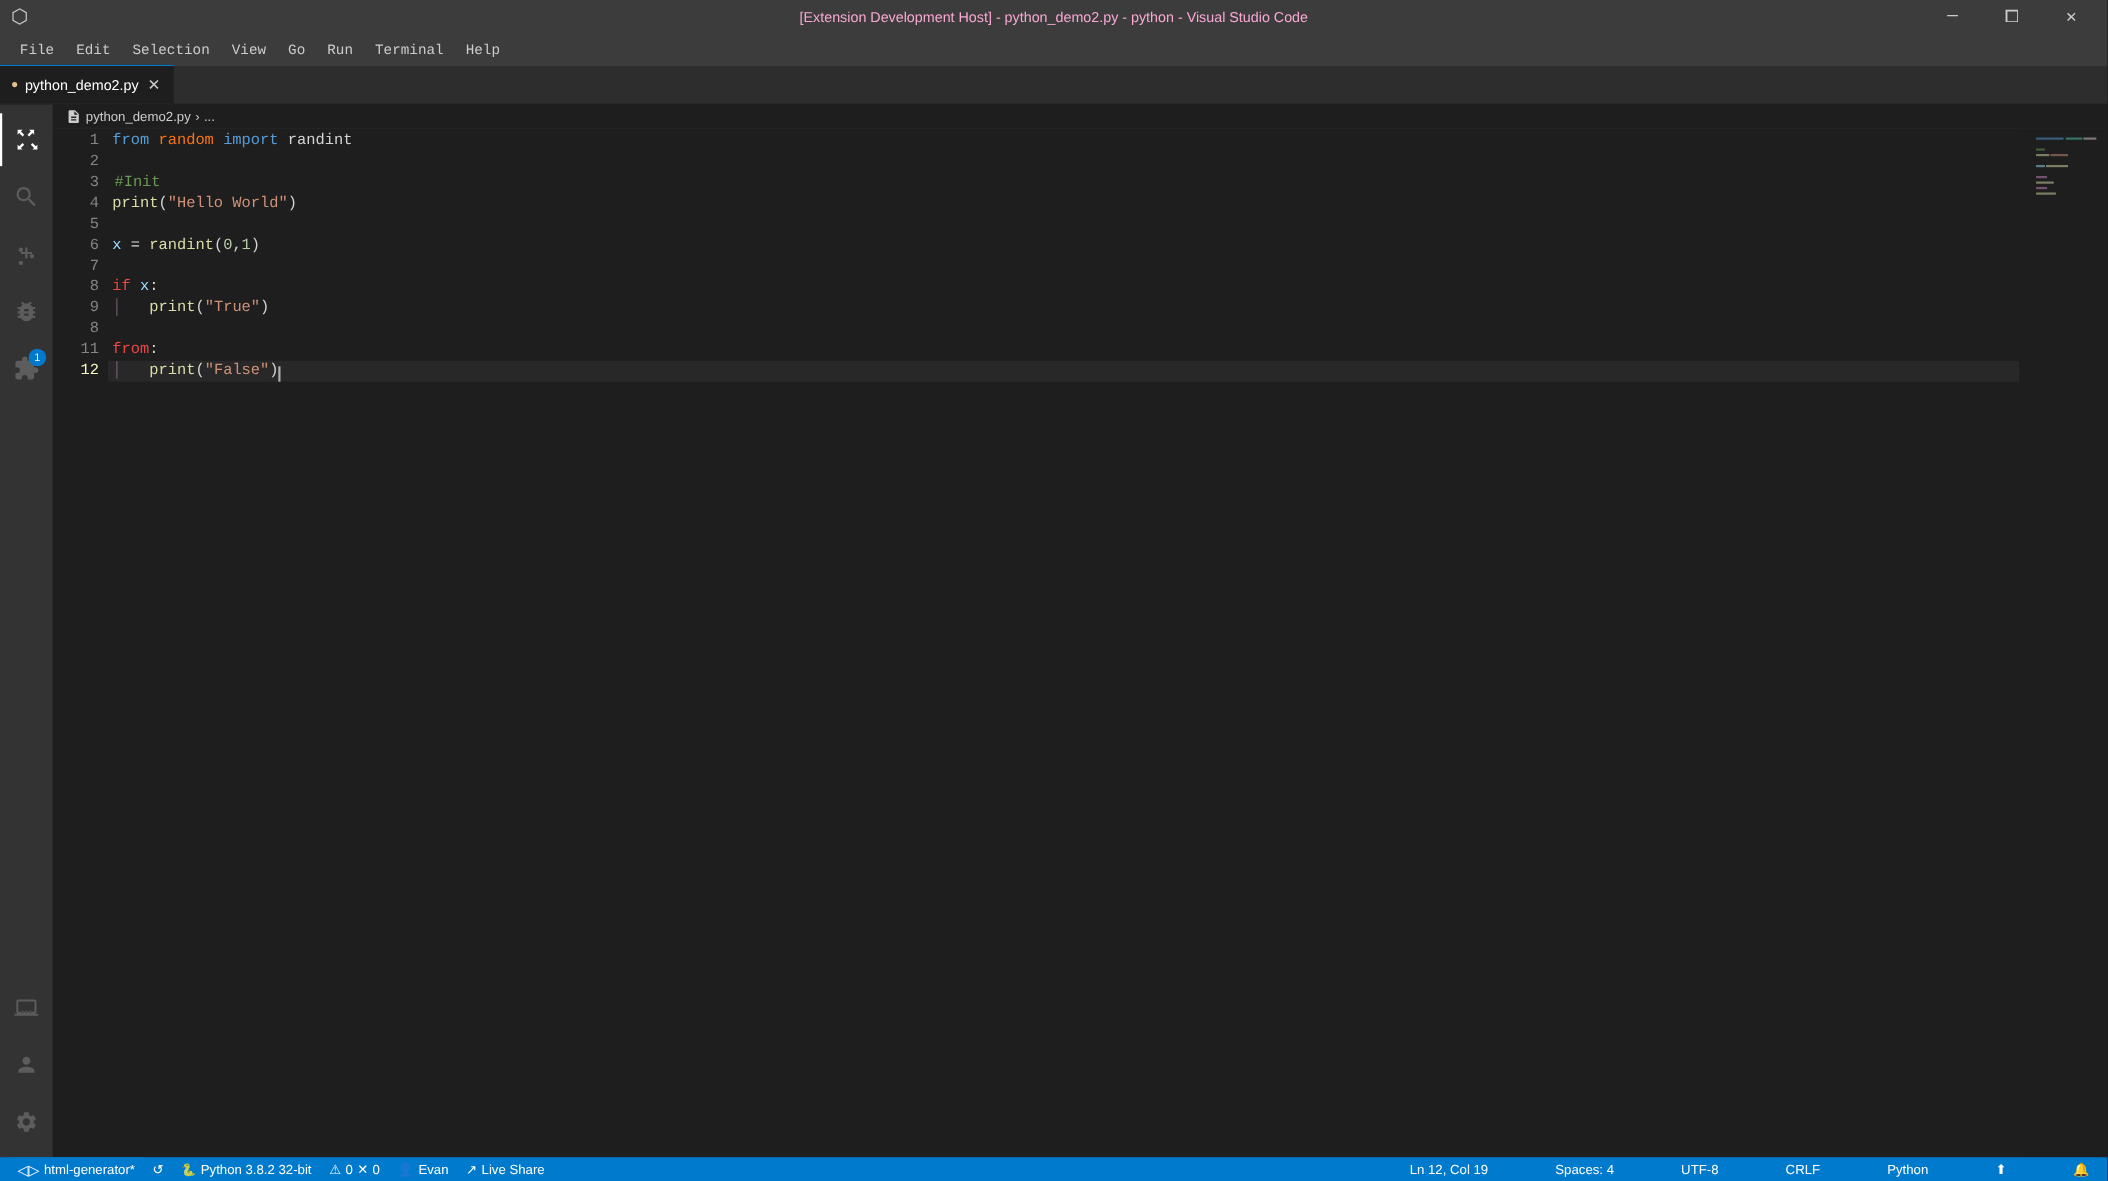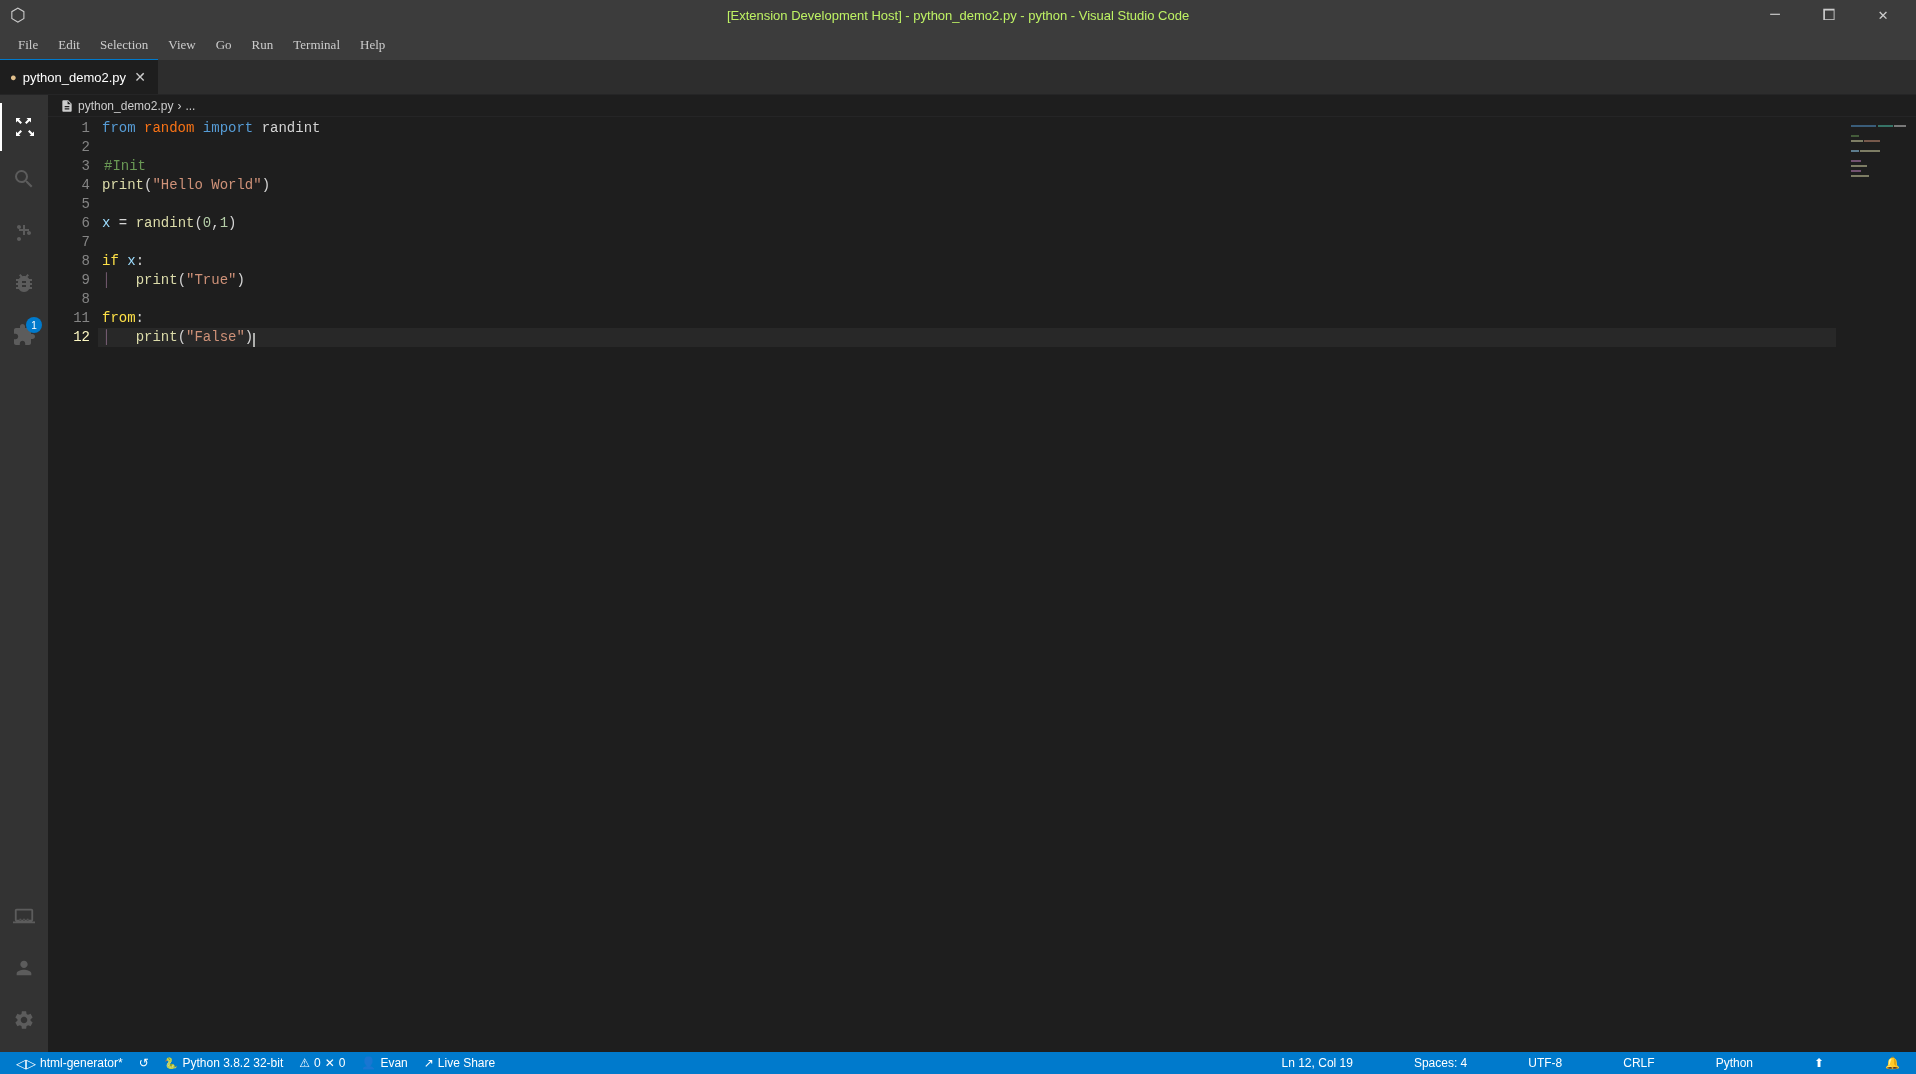--- a/index.html
+++ b/index.html
@@ -20,21 +20,21 @@
       background: #3c3c3c;
       display: flex;
       align-items: center;
       justify-content: space-between;
       padding: 0 10px;
       flex-shrink: 0;
     }
     .title-bar-title {
       font-family: -apple-system, BlinkMacSystemFont, 'Segoe UI', sans-serif;
       font-size: 13px;
-      color: #bef264;
+      color: #f9a8d4;
       position: absolute;
       left: 50%;
       transform: translateX(-50%);
     }
     .title-bar-controls {
       display: flex;
       gap: 8px;
       margin-left: auto;
     }
     .title-btn {
@@ -52,21 +52,21 @@
     .menu-bar {
       height: 30px;
       background: #3c3c3c;
       display: flex;
       align-items: center;
       padding: 0 10px;
       flex-shrink: 0;
       gap: 4px;
     }
     .menu-item {
-      font-family: Liberation Serif, serif;
+      font-family: Liberation Mono, monospace;
       font-size: 13px;
       color: #cccccc;
       padding: 4px 8px;
       cursor: pointer;
       border-radius: 4px;
     }
 
     
     .tab-bar {
       height: 35px;
@@ -226,21 +226,21 @@
       align-items: flex-end;
       padding-left: 4px;
       white-space: pre;
     }
     .code-line.active-line {
       background: #282828;
     }
 
     
     .kw { color: #569cd6; } 
-    .kw-ctrl { color: #fde047; } 
+    .kw-ctrl { color: #ef4444; } 
     .fn { color: #dcdcaa; } 
     .str { color: #ce9178; } 
     .cmt { color: #6a9955; } 
     .num { color: #b5cea8; } 
     .var { color: #9cdcfe; } 
     .mod { color: #f97316; } 
     .plain { color: #d4d4d4; }
 
     
     .cursor {

